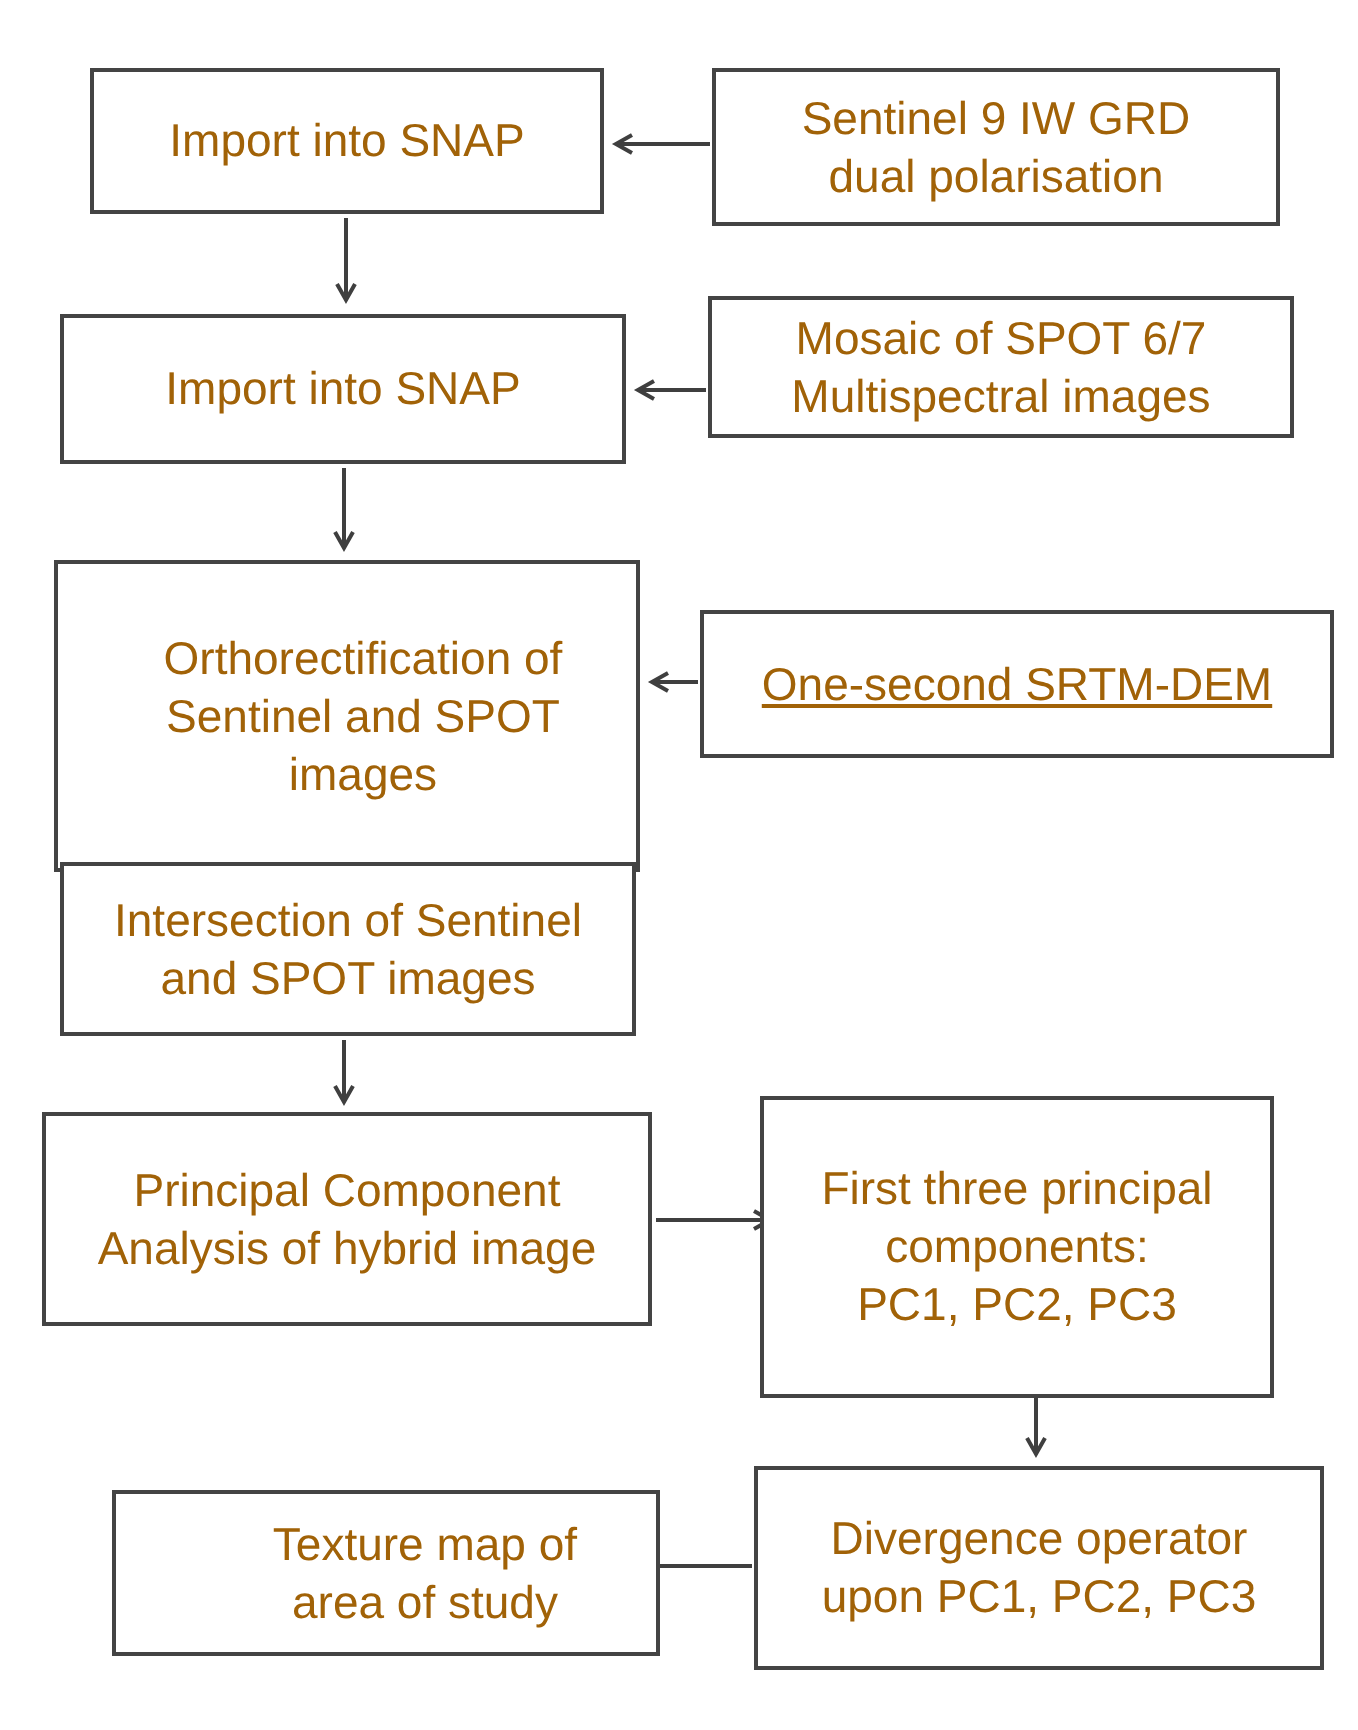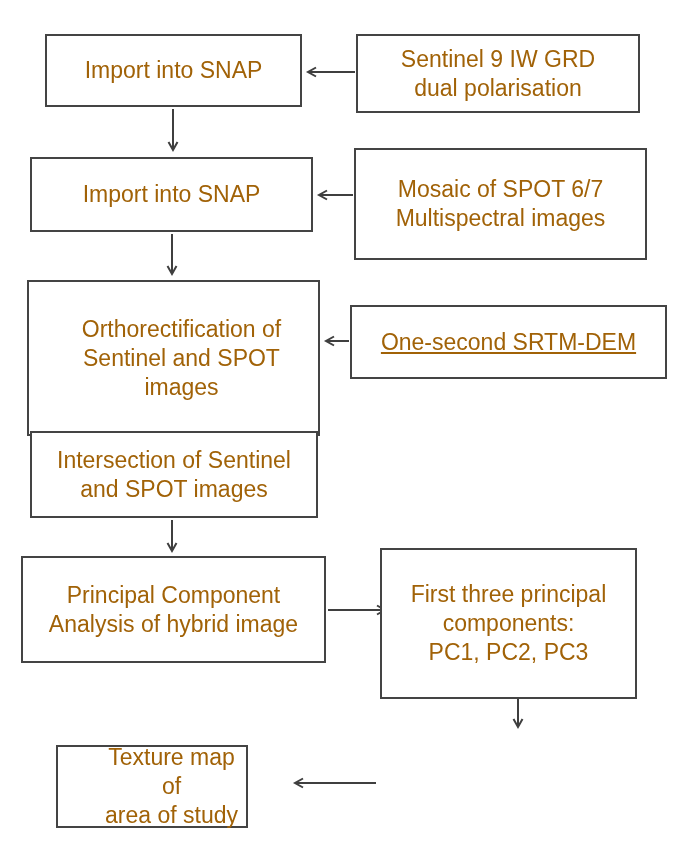--- a/index.html
+++ b/index.html
@@ -34,28 +34,28 @@
     text-align: center;
     white-space: pre-line;
     display: flex;
     align-items: center;
     justify-content: center;
   }
   
   #n0  { left: 45px;  top: 34px;  width: 257px; height: 73px; }
   #n1  { left: 356px; top: 34px;  width: 284px; height: 79px; }
   #n2  { left: 30px;  top: 157px; width: 283px; height: 75px; }
-  #n3  { left: 354px; top: 148px; width: 293px; height: 112px; }
+  #n3  { left: 354px; top: 148px; width: 293px; height: 71px; }
   #n4  { left: 27px;  top: 280px; width: 293px; height: 156px; padding-left: 16px; }
   #n5  { left: 350px; top: 305px; width: 317px; height: 74px; text-decoration: underline; }
   #n6  { left: 30px;  top: 431px; width: 288px; height: 87px; }
   #n7  { left: 21px;  top: 556px; width: 305px; height: 107px; }
   #n8  { left: 380px; top: 548px; width: 257px; height: 151px; }
   #n9  { left: 377px; top: 733px; width: 285px; height: 102px; }
-  #n10 { left: 56px;  top: 745px; width: 192px; height: 83px; padding-left: 39px; }
+  #n10 { left: 56px;  top: 745px; width: 274px; height: 83px; padding-left: 39px; }
 </style>
 </head>
 <body>
 
 <div class="canvas">
 
   <svg class="arrows" viewBox="0 0 679 865" xmlns="http://www.w3.org/2000/svg">
     <defs>
       <marker id="ah" markerWidth="14" markerHeight="14" refX="10" refY="6" orient="auto" markerUnits="userSpaceOnUse">
         <path d="M2,1.5 L10,6 L2,10.5" fill="none" stroke="#3f3f3f" stroke-width="2"></path>
@@ -85,16 +85,18 @@
 Sentinel and SPOT
 images</div>
   <div class="node" id="n5">One-second SRTM-DEM</div>
   <div class="node" id="n6">Intersection of Sentinel
 and SPOT images</div>
   <div class="node" id="n7">Principal Component
 Analysis of hybrid image</div>
   <div class="node" id="n8">First three principal
 components:
 PC1, PC2, PC3</div>
+  <div class="node" id="n9">Divergence operator
+upon PC1, PC2, PC3</div>
   <div class="node" id="n10">Texture map of
 area of study</div>
 
 </div>
 
 </body></html>

